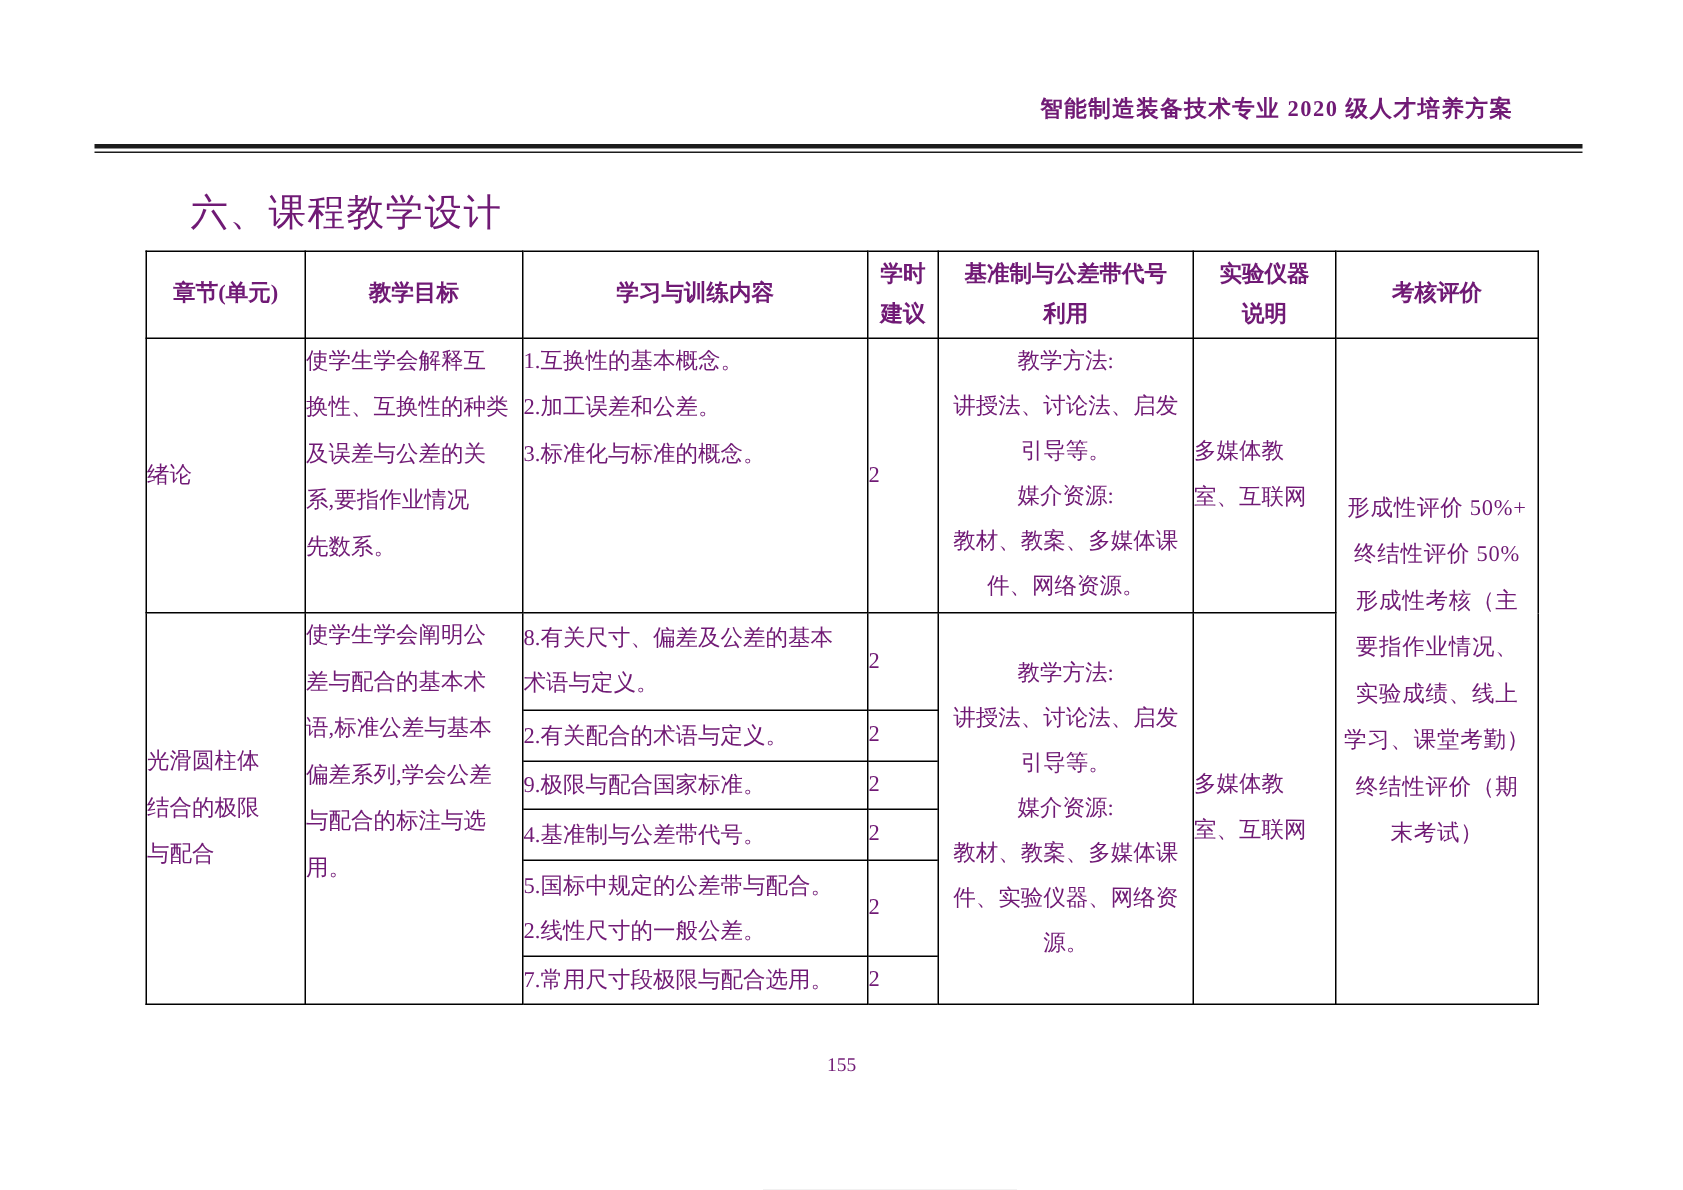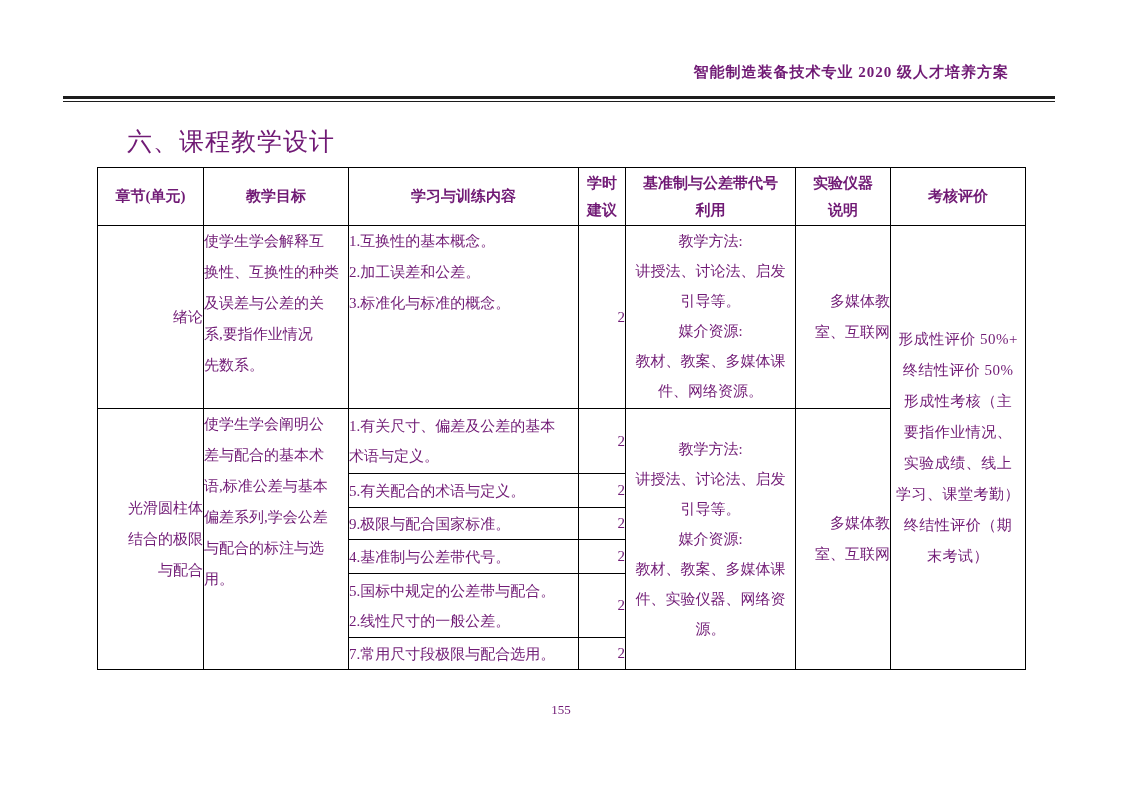--- a/index.html
+++ b/index.html
@@ -29,21 +29,21 @@
     width:928px;border-collapse:collapse;table-layout:fixed;
     font-size:15px;
   }
   table.course th,table.course td{
     border:1.3px solid #000;
     padding:0;
     overflow:hidden;
   }
   th{font-weight:bold;text-align:center;vertical-align:middle;line-height:27px;}
   .pre{white-space:pre-line;}
-  .c{text-align:right;vertical-align:middle;line-height:31px;}
+  .c{text-align:left;vertical-align:middle;line-height:31px;}
   .t{text-align:left;vertical-align:top;line-height:31px;}
   .obj1{padding:5px 3px 0 7px;}
   .obj2{padding:11px 3px 0 7px;}
   .cont{padding:5px 3px 0 6px;}
   .meth{line-height:30px;text-align:center;padding-left:7px;padding-right:2px;}
   .meth-top{vertical-align:top;padding-top:7px;}
   .meth-mid{vertical-align:middle;}
   .sub{vertical-align:middle;text-align:left;line-height:30px;padding-left:6px;}
   .assess{
     vertical-align:middle;text-align:center;line-height:31px;
@@ -126,36 +126,36 @@
     <tr style="height:65px">
       <td class="c pre" rowspan="6">光滑圆柱体
 结合的极限
 与配合</td>
       <td class="t pre obj2" rowspan="6">使学生学会阐明公
 差与配合的基本术
 语,标准公差与基本
 偏差系列,学会公差
 与配合的标注与选
 用。</td>
-      <td class="pre sub">1.有关尺寸、偏差及公差的基本
+      <td class="pre sub">8.有关尺寸、偏差及公差的基本
 术语与定义。</td>
       <td class="c">2</td>
       <td class="pre meth meth-mid" rowspan="6">教学方法:
 讲授法、讨论法、启发
 引导等。
 媒介资源:
 教材、教案、多媒体课
 件、实验仪器、网络资
 源。</td>
       <td class="c pre" rowspan="6">多媒体教
 室、互联网</td>
     </tr>
 
     <tr style="height:34px">
-      <td class="pre sub">5.有关配合的术语与定义。</td>
+      <td class="pre sub">2.有关配合的术语与定义。</td>
       <td class="c">2</td>
     </tr>
 
     <tr style="height:31px">
       <td class="pre sub">9.极限与配合国家标准。</td>
       <td class="c">2</td>
     </tr>
 
     <tr style="height:34px">
       <td class="pre sub">4.基准制与公差带代号。</td>

